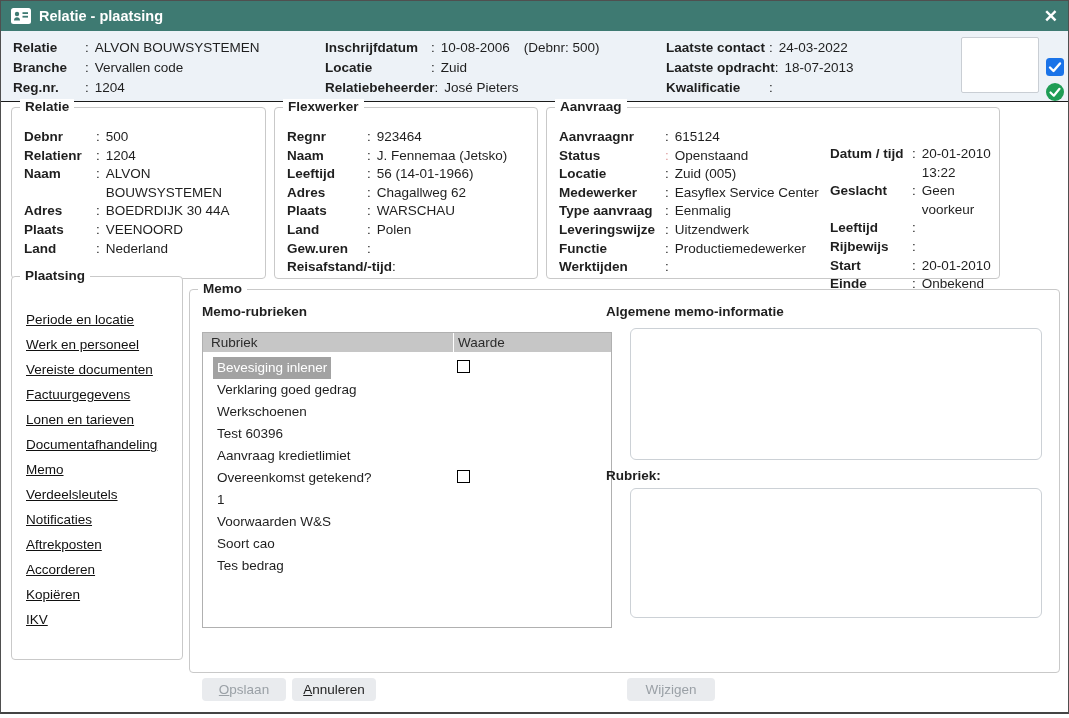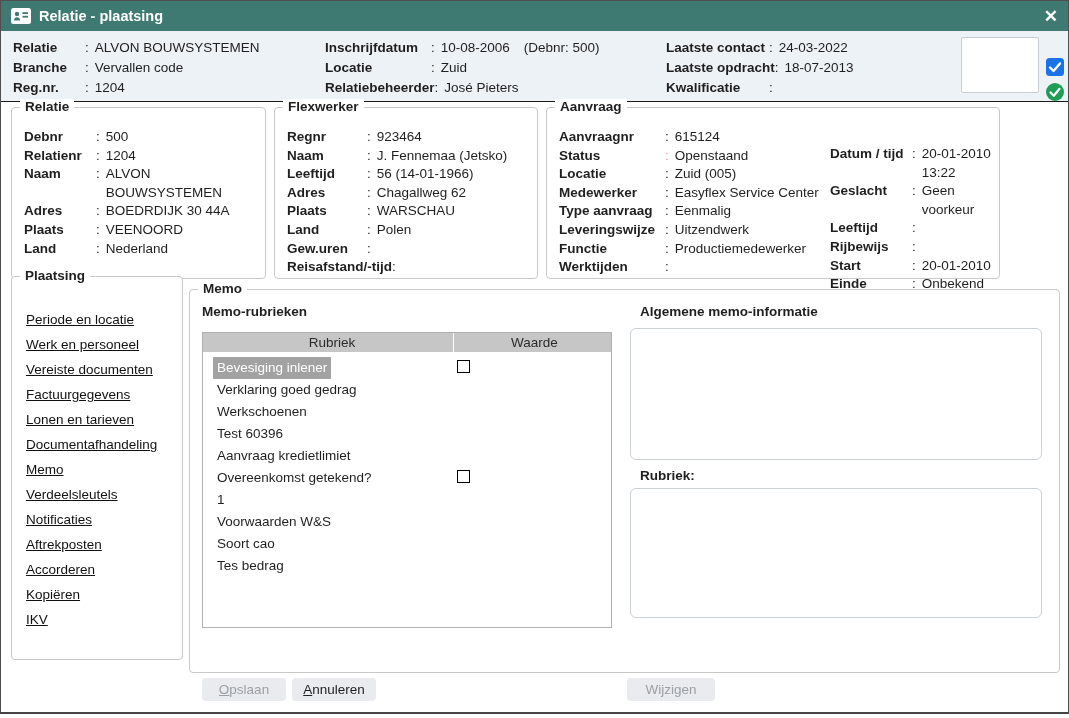--- a/index.html
+++ b/index.html
@@ -47,36 +47,36 @@
   .av-right{position:absolute;left:283px;top:37px;}
   .av-right .lbl{min-width:82px;}
   .colon-red{color:var(--status-colon);}
   
   .links{padding:30px 0 0 14px;}
   .links a{display:block;line-height:25px;color:var(--link-color);text-decoration:underline;cursor:pointer;}
   
   .memo-title{position:absolute;left:12px;top:14px;font-weight:700;}
   .memo-table{position:absolute;left:12px;top:42px;width:410px;height:296px;border:1px solid #b0b0b0;background:#fff;}
   .mt-head{display:flex;height:19px;background:var(--table-header-bg);color:#2b2b2b;}
-  .mt-th{line-height:19px;padding-left:8px;text-align:center;}
+  .mt-th{line-height:19px;padding-left:8px;}
   .mt-th1{width:250px;}
   .mt-th2{flex:1;border-left:1px solid #fff;padding-left:4px;}
   .mt-body{padding-top:5px;}
   .mt-row{position:relative;height:22px;line-height:20px;cursor:default;}
   .mt-row .mt-lbl{margin-left:10px;padding:1px 4px;display:inline-block;}
   .mt-row.selected .mt-lbl{background:var(--selected-row-bg);color:var(--selected-row-text);}
   .mt-check{position:absolute;left:254px;top:3px;width:13px;height:13px;border:1.5px solid #000;background:#fff;}
   .btn{position:absolute;height:23px;background:var(--button-bg);border:none;border-radius:4px;font-family:"Liberation Sans",sans-serif;font-size:13.5px;color:#1f1f1f;cursor:pointer;padding:0 10px;margin-top:38px;}
   .btn .bl{display:block;}
   .btn.ak .bl::first-letter{text-decoration:underline;}
   .btn.disabled{color:var(--disabled-text);}
   .btn-opslaan{left:12px;top:350px;width:84px;}
   .btn-annuleren{left:102px;top:350px;width:84px;}
   .btn-wijzigen{left:437px;top:350px;width:88px;}
-  .memo-right-lbl{position:absolute;left:450px;font-weight:700;}
+  .memo-right-lbl{position:absolute;left:416px;font-weight:700;}
   .lbl-algemene{top:14px;}
   .lbl-rubriek{top:178px;}
   .memo-ta{position:absolute;left:440px;width:412px;border:1px solid #ccd1d6;border-radius:6px;resize:none;background:#fff;font-family:"Liberation Sans",sans-serif;font-size:13.5px;padding:6px;}
   .ta-algemene{top:38px;height:132px;}
   .ta-rubriek{top:198px;height:130px;}
   .btn-ok{left:12px;top:678px;width:88px;}
 </style>
 </head>
 <body>
 

